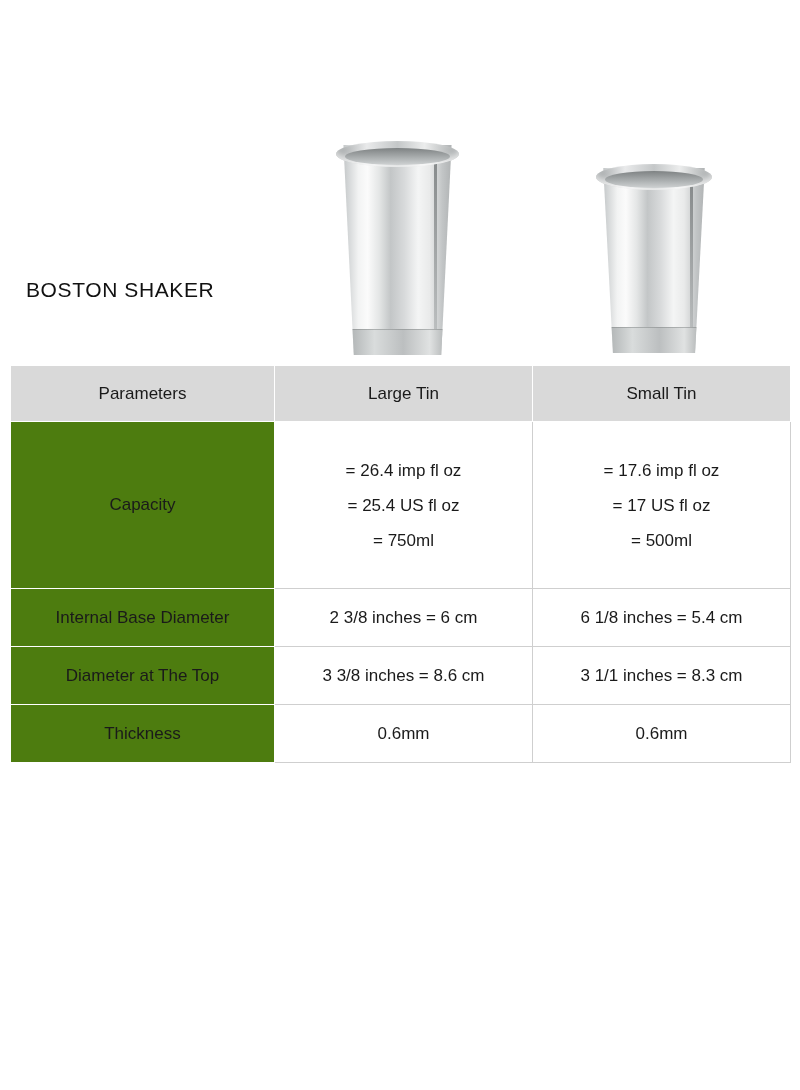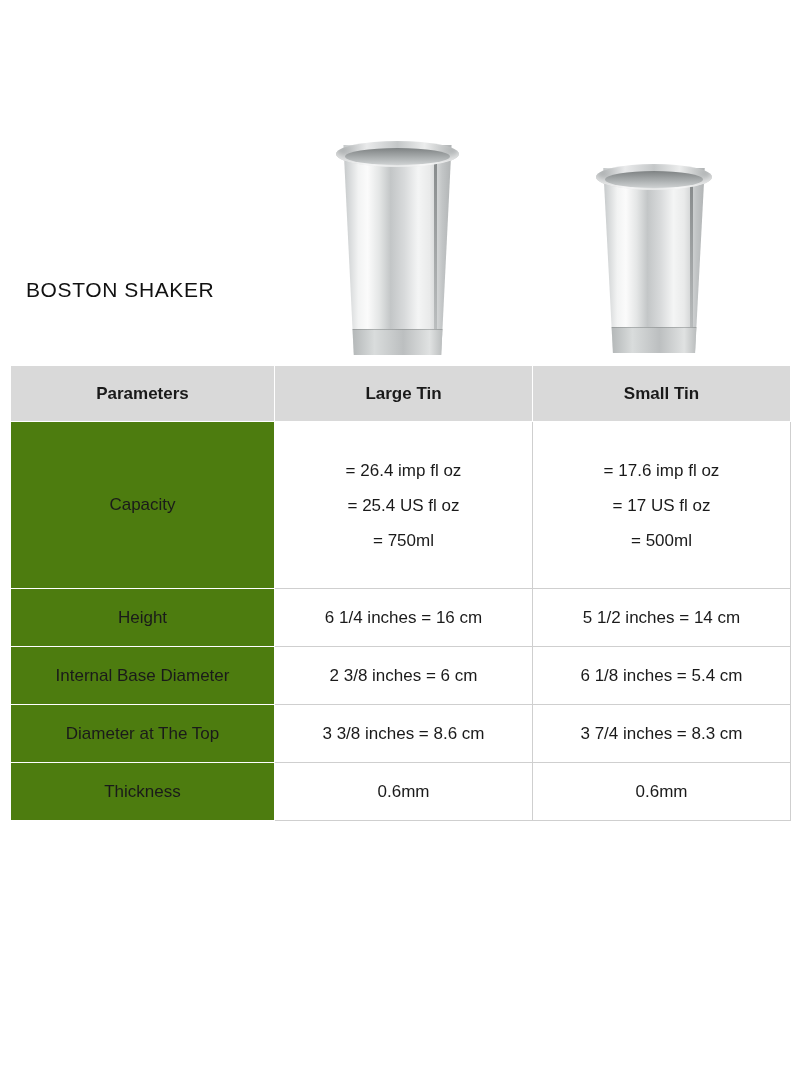--- a/index.html
+++ b/index.html
@@ -131,22 +131,22 @@
     text-align: center;
     vertical-align: middle;
     font-size: 17px;
     font-weight: normal;
     padding: 6px 4px;
     color: #1a1a1a;
   }
   .spec-table .col-param { width: 264px; }
   .spec-table .col-val { width: 258px; }
 
-  .spec-table thead th { height: 56px; font-weight: bold; }
-  .spec-table thead th.hdr-strong { font-weight: bold; }
+  .spec-table thead th { height: 56px; }
+  .spec-table thead th.hdr-strong { font-weight: normal; }
 
   .spec-table tbody td.light {
     background: #ffffff;
     border: 1px solid #cfcfcf;
   }
   .spec-table tbody tr td:first-child {
     background: #4d7c0f;
     border: 1px solid #ffffff;
   }
 
@@ -210,36 +210,31 @@
           <div>= 25.4 US fl oz</div>
           <div>= 750ml</div>
         </td>
         <td class="light cell-lines">
           <div>= 17.6 imp fl oz</div>
           <div>= 17 US fl oz</div>
           <div>= 500ml</div>
         </td>
       </tr>
 
-      <tr class="row-mid">
-        <td>Height</td>
-        <td class="light">6 1/4 inches = 16 cm</td>
-        <td class="light">5 1/2 inches = 14 cm</td>
-      </tr>
 
       <tr class="row-mid">
         <td>Internal Base Diameter</td>
         <td class="light">2 3/8 inches = 6 cm</td>
         <td class="light">6 1/8 inches = 5.4 cm</td>
       </tr>
 
       <tr class="row-mid">
         <td>Diameter at The Top</td>
         <td class="light">3 3/8 inches = 8.6 cm</td>
-        <td class="light">3 7/4 inches = 8.3 cm</td>
+        <td class="light">3 1/1 inches = 8.3 cm</td>
       </tr>
 
 
       <tr class="row-mid">
         <td>Thickness</td>
         <td class="light">0.6mm</td>
         <td class="light">0.6mm</td>
       </tr>
 
     </tbody>

